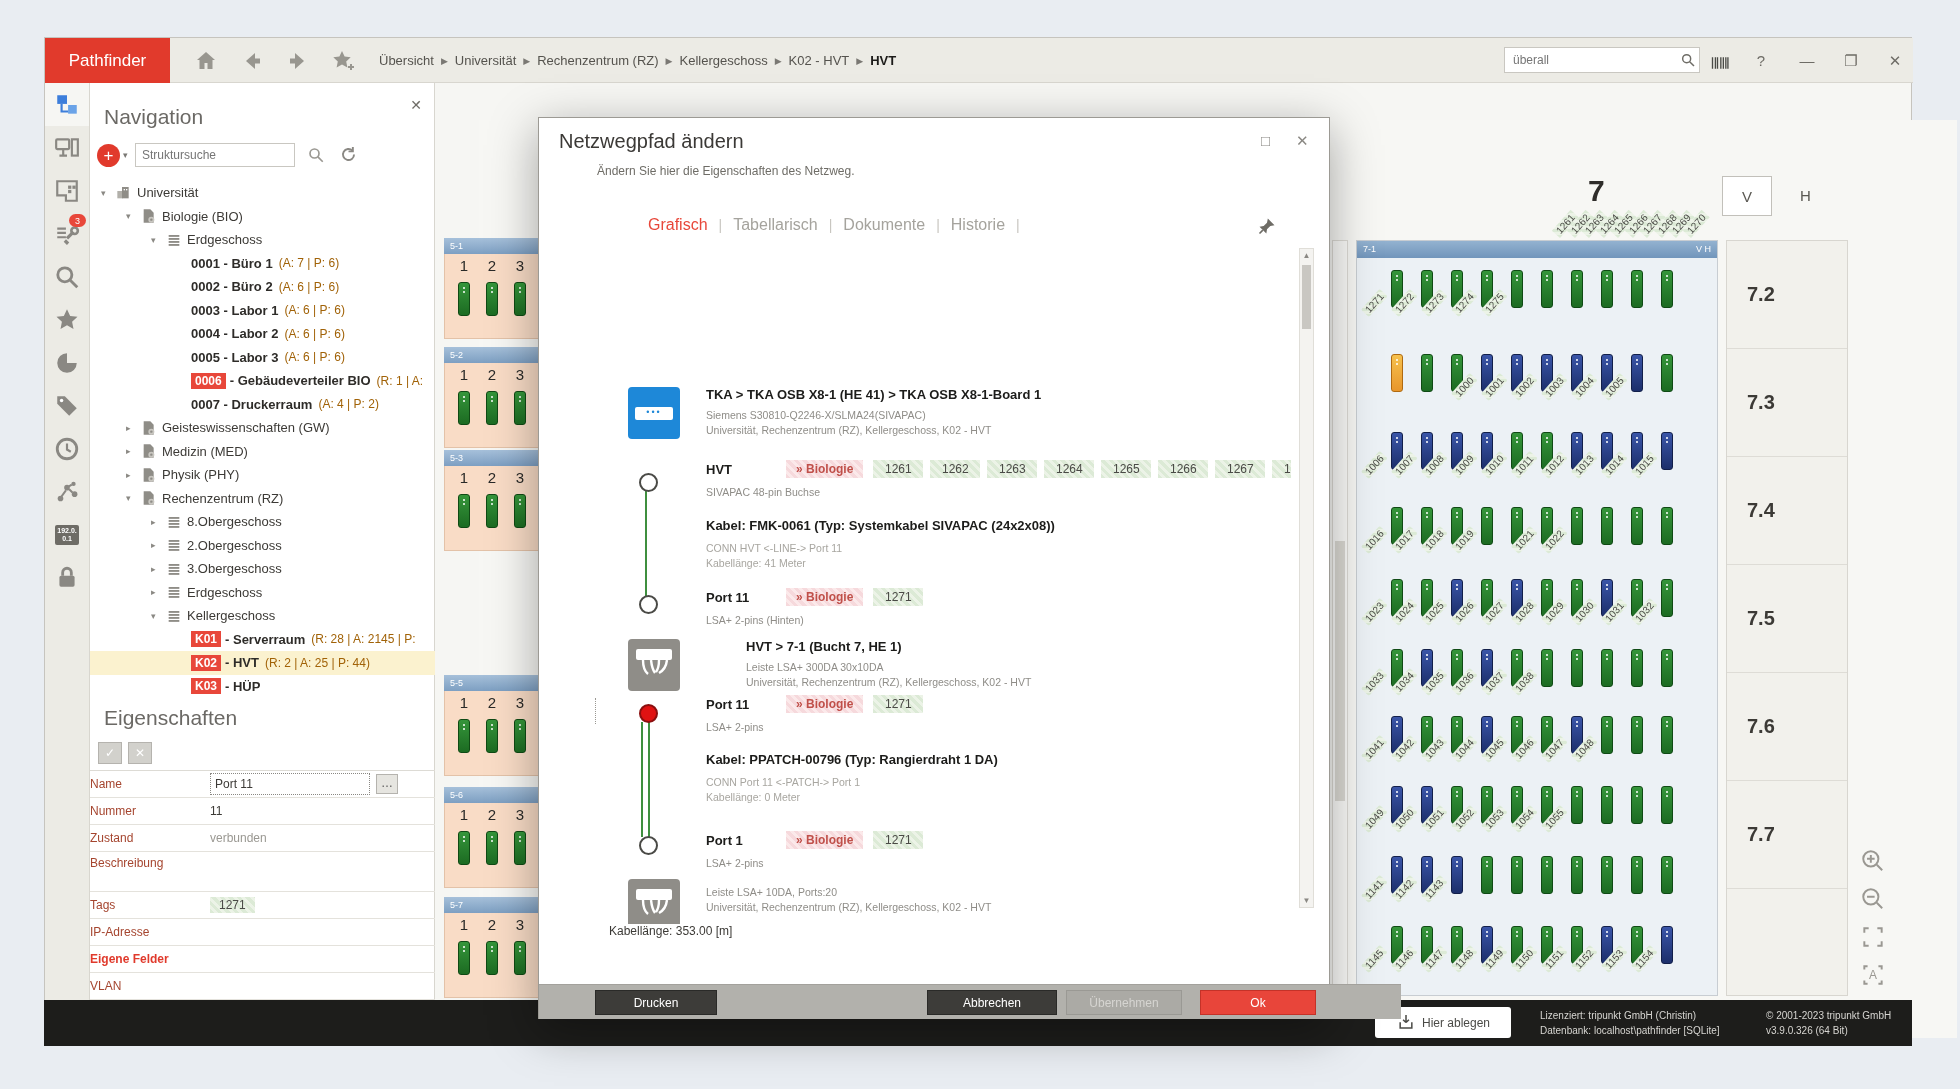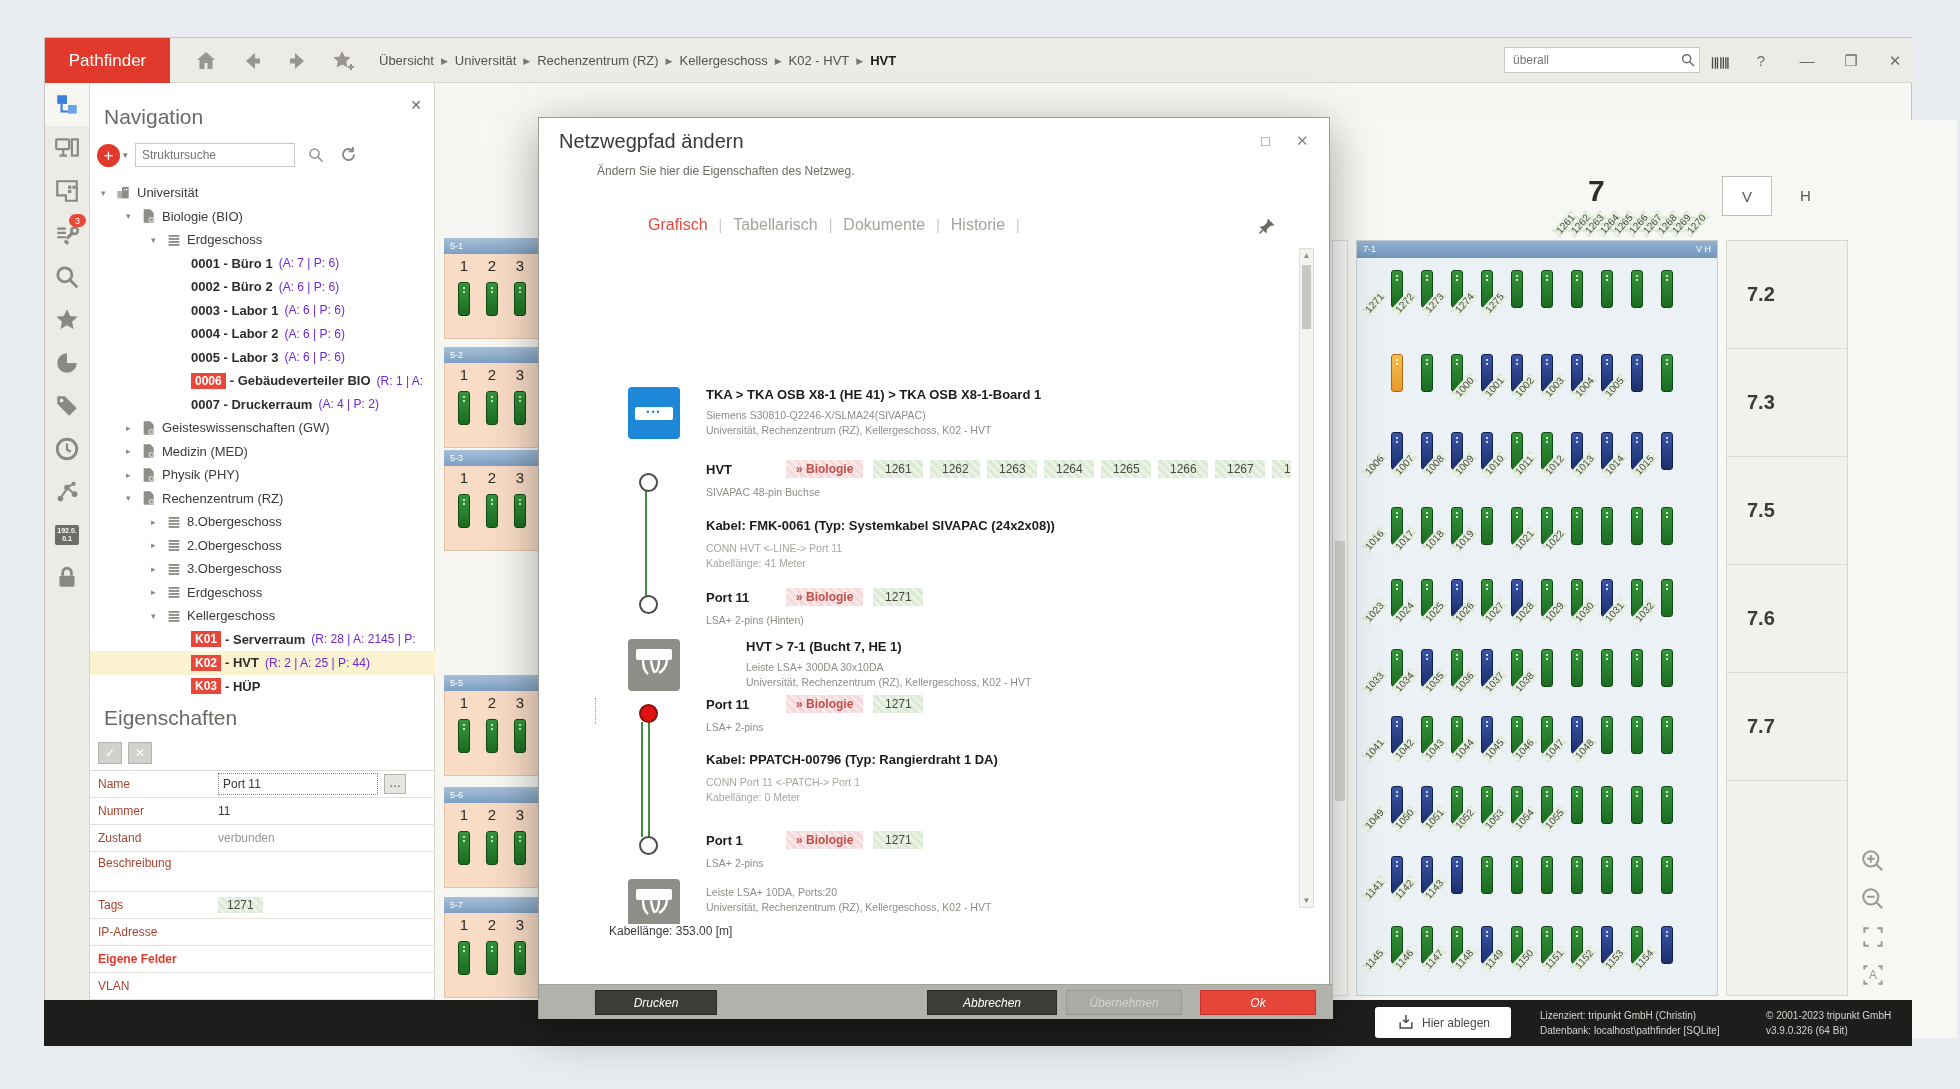--- a/index.html
+++ b/index.html
@@ -34,31 +34,31 @@
   .plus-circle{position:absolute;left:7px;top:1px;width:23px;height:23px;background:#e13a2c;color:#fff;border-radius:50%;font-size:17px;display:flex;align-items:center;justify-content:center;line-height:1;}
   .plus-caret{position:absolute;left:33px;top:7px;font-size:9px;color:#7a7873;}
   .nav-search{position:absolute;left:45px;top:0;width:160px;height:24px;border:1px solid #c9c7c1;box-sizing:border-box;font-size:12px;color:#555;padding:0 6px;outline:none;font-family:"Liberation Sans",sans-serif;}
   .tree{position:absolute;left:0;top:98px;width:345px;}
   .trow{display:flex;align-items:center;height:23.5px;font-size:13px;color:#3c3a36;white-space:nowrap;overflow:hidden;box-sizing:border-box;}
   .trow.sel{background:#fbf2cf;}
   .texp{width:15px;font-size:9px;color:#8a8883;flex:0 0 15px;}
   .ticon{width:21px;flex:0 0 21px;display:flex;align-items:center;}
   .tbadge{background:#e8473a;color:#fff;font-size:12px;font-weight:bold;padding:0 4px;margin-right:4px;line-height:16px;}
   .tlabel.b{font-weight:bold;color:#2e2c29;}
-  .tmeta{color:#6d28d9;margin-left:6px;font-size:12px;}
+  .tmeta{color:#a16207;margin-left:6px;font-size:12px;}
 
   
   .props{position:absolute;left:0;top:615px;width:345px;}
   .props .panel-title{position:absolute;left:14px;top:8px;}
   .prop-toolbar{position:absolute;left:8px;top:44px;display:flex;gap:6px;}
   .ptool{width:22px;height:20px;background:#d2d1cc;border:1px solid #b5b3ae;color:#fff;font-size:12px;display:flex;align-items:center;justify-content:center;}
   .prop-table{position:absolute;left:0;top:72px;width:345px;border-top:1px solid #dddbd5;}
   .prow{display:flex;align-items:center;height:26px;border-bottom:1px solid #e4e2dc;font-size:12px;}
   .prow.tall{height:40px;align-items:flex-start;padding-top:4px;box-sizing:border-box;}
-  .plabel{flex:0 0 120px;padding-left:8px;color:#a5452f;}
+  .plabel{flex:0 0 120px;color:#a5452f;}
   .plabel.section{color:#e03a2c;font-weight:bold;}
   .pvalue{flex:1;display:flex;align-items:center;color:#3c3a36;position:relative;padding-right:8px;}
   .pinput{width:150px;height:20px;border:1px dotted #8a8883;font-size:12px;padding:0 4px;font-family:"Liberation Sans",sans-serif;color:#3c3a36;}
   .pmore{margin-left:6px;border:1px solid #b5b3ae;background:#e6e5e0;width:20px;height:18px;text-align:center;line-height:16px;color:#555;}
   .muted{color:#9a9892;}
   .hatch-green{background:repeating-linear-gradient(45deg,#dcead6 0 3px,#ecf3e7 3px 6px);color:#4a4a46;}
   .prop-tag{padding:1px 9px;font-size:12px;}
 
   
   .workarea{position:absolute;left:434px;top:82px;width:1478px;height:918px;background:#f7f7f4;}
@@ -121,21 +121,21 @@
   .badge-biologie{background:repeating-linear-gradient(45deg,#f6d9dc 0 3px,#fbe9ea 3px 6px);color:#c0504a;font-weight:bold;font-size:12px;padding:2px 10px;margin-right:10px;}
   .badge-tag{font-size:12px;padding:2px 8px;margin-right:7px;min-width:34px;text-align:center;}
   .pnode{position:absolute;left:100px;width:15px;height:15px;border:2px solid #4a4a46;border-radius:50%;background:#fff;box-sizing:content-box;z-index:5;}
   .pnode.red{background:#e01212;border-color:#8a0f0f;}
   .conn{position:absolute;z-index:1;}
   .dotted-conn{position:absolute;left:56px;top:450px;height:26px;border-left:1px dotted #9a9892;}
   .dlg-scroll{position:absolute;left:760px;top:130px;width:15px;height:660px;background:#f4f3f0;border:1px solid #e0deD8;box-sizing:border-box;}
   .dlg-scroll .arr{position:absolute;left:0;width:13px;text-align:center;font-size:8px;color:#8a8883;}
   .dlg-scroll .thumb{position:absolute;left:2px;top:16px;width:9px;height:64px;background:#c9c7c2;}
   .kabel-total{position:absolute;left:70px;top:806px;font-size:12px;color:#3c3a36;}
-  .dlg-footer{position:absolute;left:0;top:866px;width:794px;height:34px;background:#b2b1ac;border-top:1px solid #a3a19c;font-style:italic;}
+  .dlg-footer{position:absolute;left:0;top:866px;width:862px;height:34px;background:#b2b1ac;border-top:1px solid #a3a19c;}
   .fbtn{position:absolute;top:5px;height:25px;font-size:12px;display:flex;align-items:center;justify-content:center;box-sizing:border-box;}
   .fbtn.dark{background:#3d3c39;color:#fff;border:1px solid #2a2a28;}
   .fbtn.disabled{background:#abaaa5;color:#d6d5d1;border:1px solid #9a9994;}
   .fbtn.primary{background:#e8453a;color:#fff;border:1px solid #c43228;}
 
   
   .statusbar{position:absolute;left:44px;top:1000px;width:1868px;height:46px;background:#1d1d1b;z-index:10;}
   .dropbox{position:absolute;left:1331px;top:7px;width:136px;height:31px;background:#fff;border-radius:3px;display:flex;align-items:center;justify-content:center;gap:6px;font-size:12px;color:#4a4a46;}
   .sb-text{position:absolute;top:8px;font-size:10px;color:#d6d5d1;line-height:15px;white-space:nowrap;}
 </style>
@@ -1075,20 +1075,21 @@
           <div class="pwrap">
             <div class="port b"></div>
             <span class="ptag hatch-green">1154</span>
           </div>
         </div>
       </div>
   </div>
   <div class="sidecol" id="rack-side">
       <div class="scell">7.2</div>
       <div class="scell">7.3</div>
+      <div class="scell">7.4</div>
       <div class="scell">7.5</div>
       <div class="scell">7.6</div>
       <div class="scell">7.7</div>
     </div>
   <div class="tools">
     <div class="tool">
         <svg width="26" height="26" viewBox="0 0 24 24">
           <circle cx="10" cy="10" r="7" fill="none" stroke="#9a9892" stroke-width="1.8"></circle>
           <path d="M15.5 15.5 l5 5 M6.5 10 h7 M10 6.5 v7" stroke="#9a9892" stroke-width="1.8"></path>
         </svg>

